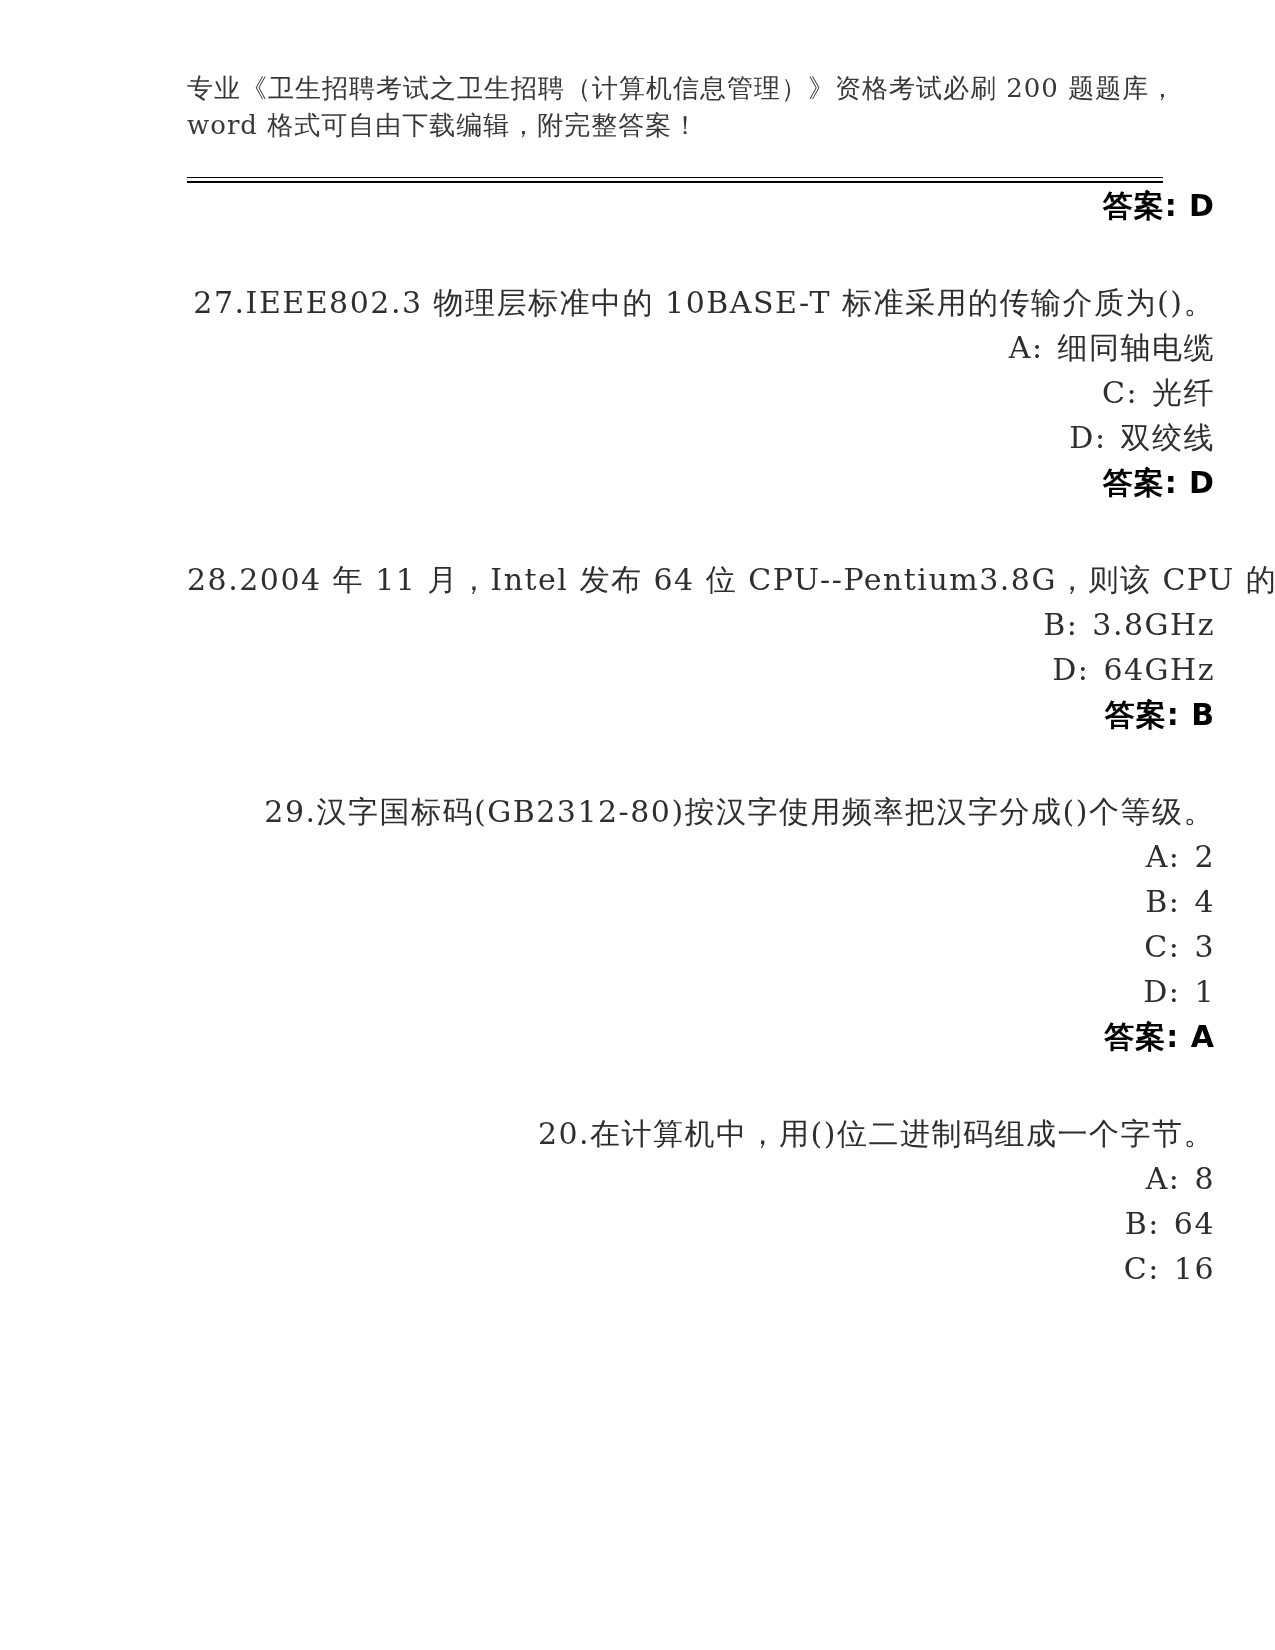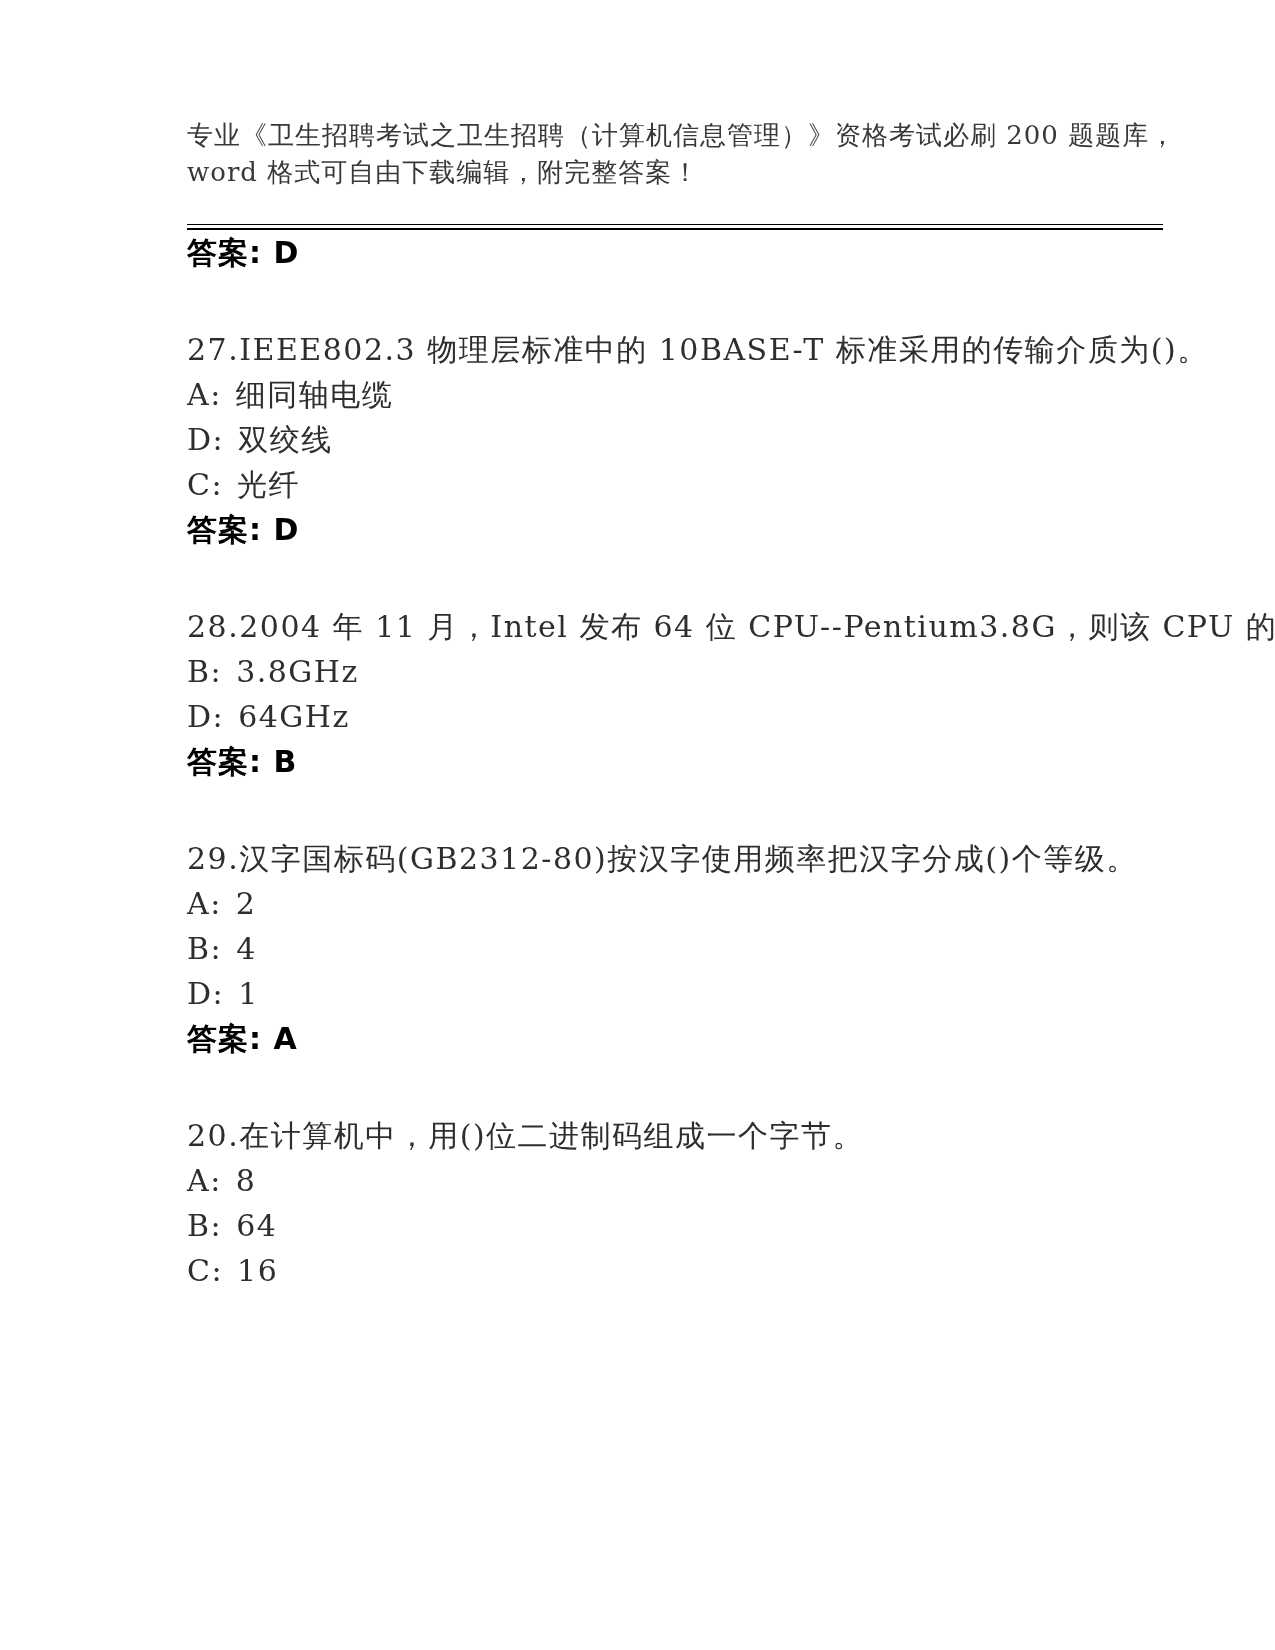--- a/index.html
+++ b/index.html
@@ -16,34 +16,34 @@
   }
   .content {
     padding: 70px 60px 0 187px;
   }
   .header-para {
     font-size: 26px;
     line-height: 37px;
     letter-spacing: 1px;
     color: #383838;
     white-space: nowrap;
-    margin-top: 47px;
   }
   .separator {
     width: 976px;
     margin-top: 33px;
     height: 3px;
     border-top: 1px solid #000000;
     border-bottom: 2px solid #000000;
   }
   .row {
     font-size: 30px;
     line-height: 45px;
     letter-spacing: 1.5px;
     white-space: nowrap;
+    text-align: right;
   }
   .answer-row {
     font-family: "DejaVu Sans", "Liberation Sans", sans-serif;
     font-weight: 700;
     color: #000000;
     letter-spacing: 1px;
   }
   .first-answer {
     margin-top: 0px;
   }
@@ -67,34 +67,35 @@
     <div>word 格式可自由下载编辑，附完整答案！</div>
   </div>
 
   <div class="separator"></div>
 
   <div class="row answer-row first-answer">答案: D</div>
 
   <div class="question-gap"></div>
   <div class="row">27.IEEE802.3 物理层标准中的 10BASE-T 标准采用的传输介质为()。</div>
   <div class="row"><span class="opt-label">A:</span><span class="opt-text">细同轴电缆</span></div>
+  <div class="row"><span class="opt-label">C:</span><span class="opt-text">光纤</span></div>
   <div class="row"><span class="opt-label">D:</span><span class="opt-text">双绞线</span></div>
-  <div class="row"><span class="opt-label">C:</span><span class="opt-text">光纤</span></div>
   <div class="row answer-row">答案: D</div>
 
   <div class="question-gap"></div>
   <div class="row">28.2004 年 11 月，Intel 发布 64 位 CPU--Pentium3.8G，则该 CPU 的主</div>
   <div class="row"><span class="opt-label">B:</span><span class="opt-text">3.8GHz</span></div>
   <div class="row"><span class="opt-label">D:</span><span class="opt-text">64GHz</span></div>
   <div class="row answer-row">答案: B</div>
 
   <div class="question-gap"></div>
   <div class="row">29.汉字国标码(GB2312-80)按汉字使用频率把汉字分成()个等级。</div>
   <div class="row"><span class="opt-label">A:</span><span class="opt-text">2</span></div>
   <div class="row"><span class="opt-label">B:</span><span class="opt-text">4</span></div>
+  <div class="row"><span class="opt-label">C:</span><span class="opt-text">3</span></div>
   <div class="row"><span class="opt-label">D:</span><span class="opt-text">1</span></div>
   <div class="row answer-row">答案: A</div>
 
   <div class="question-gap"></div>
   <div class="row">20.在计算机中，用()位二进制码组成一个字节。</div>
   <div class="row"><span class="opt-label">A:</span><span class="opt-text">8</span></div>
   <div class="row"><span class="opt-label">B:</span><span class="opt-text">64</span></div>
   <div class="row"><span class="opt-label">C:</span><span class="opt-text">16</span></div>
 
 </div>

